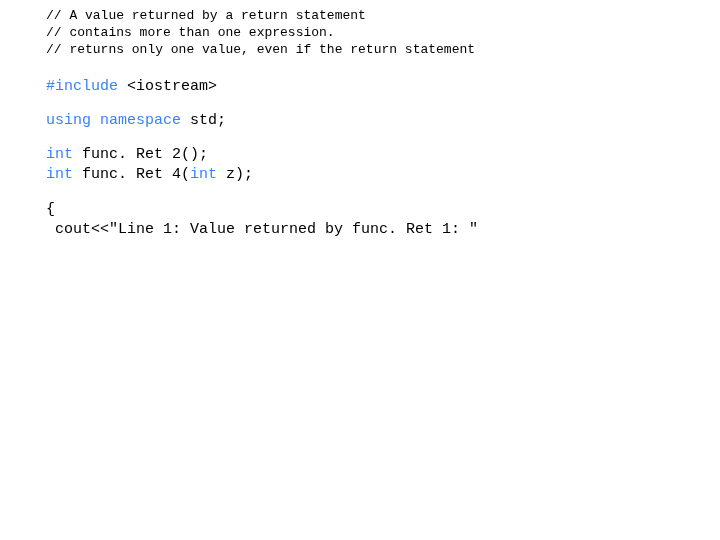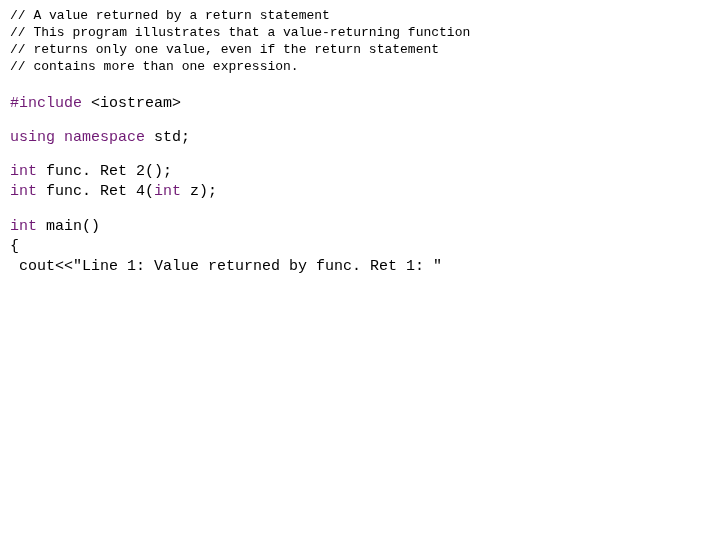--- a/index.html
+++ b/index.html
@@ -12,41 +12,39 @@
     color: #000;
     width: 720px;
     height: 540px;
     box-sizing: border-box;
   }
   .comment-block {
     font-size: 13px;
     line-height: 1.3;
     margin-bottom: 18px;
   }
-  .kw { color: #701a75; }
+  .kw { color: #3b82f6; }
   .green { color: #008000; }
-  .code-line { white-space: pre; }
+  .code-line { white-space: pre; margin-left: 36px; }
   .blk { margin-bottom: 14px; }
 </style>
 </head>
 <body>
 
 <div class="comment-block">
   <div class="code-line">// A value returned by a return statement</div>
-  <div class="code-line">// This program illustrates that a value-returning function</div>
+  <div class="code-line">// contains more than one expression.</div>
   <div class="code-line">// returns only one value, even if the return statement</div>
-  <div class="code-line">// contains more than one expression.</div>
 </div>
 
 <div class="blk code-line"><span class="kw">#include</span><span> &lt;</span><span>iostream</span><span>&gt;</span></div>
 
 <div class="blk code-line"><span class="kw">using</span><span> </span><span class="kw">namespace</span><span> </span><span>std</span><span>;</span></div>
 
 <div class="blk">
   <div class="code-line"><span class="kw">int</span><span> func. Ret 2();</span></div>
   <div class="code-line"><span class="kw">int</span><span> func. Ret 4(</span><span class="kw">int</span><span> z);</span></div>
 </div>
 
 <div>
-  <div class="code-line"><span class="kw">int</span><span> main()</span></div>
   <div class="code-line">{</div>
   <div class="code-line"> cout&lt;&lt;"Line 1: Value returned by func. Ret 1: "</div>
 </div>
 
 </body></html>

